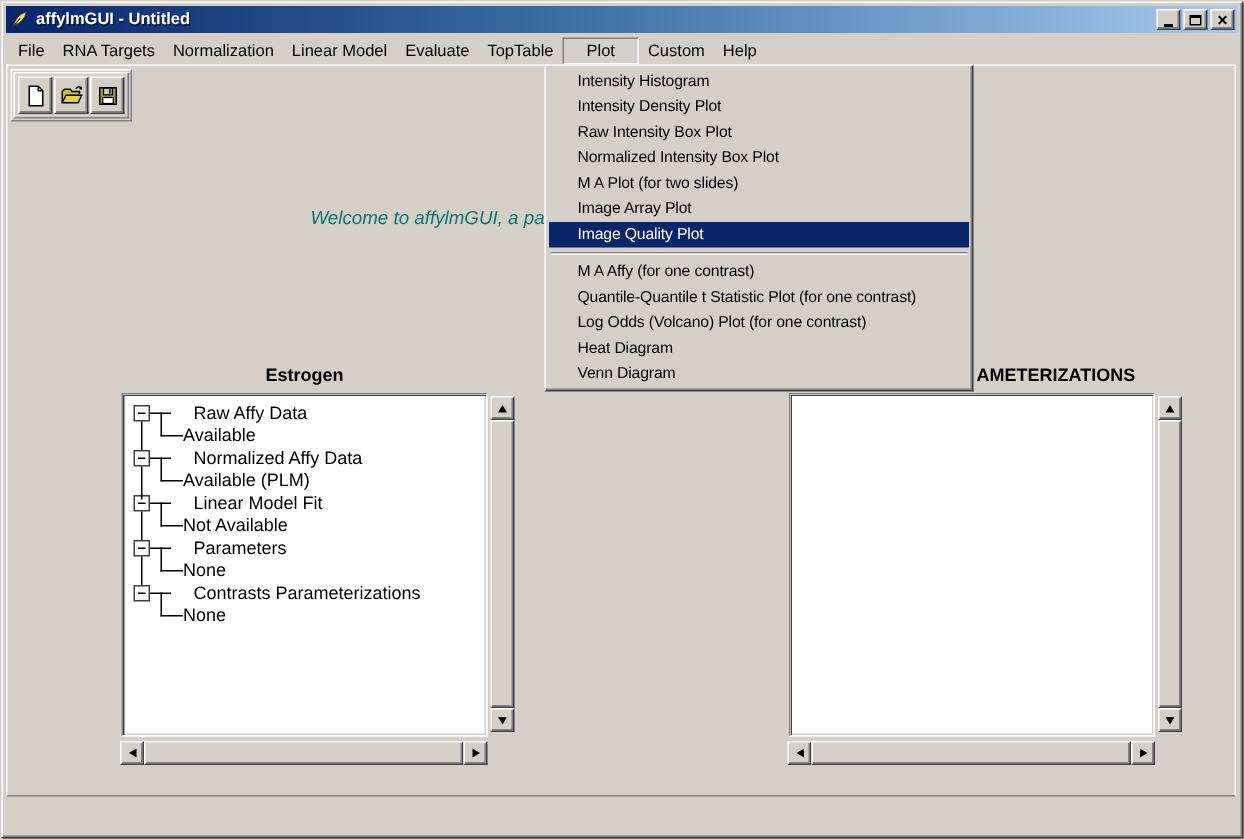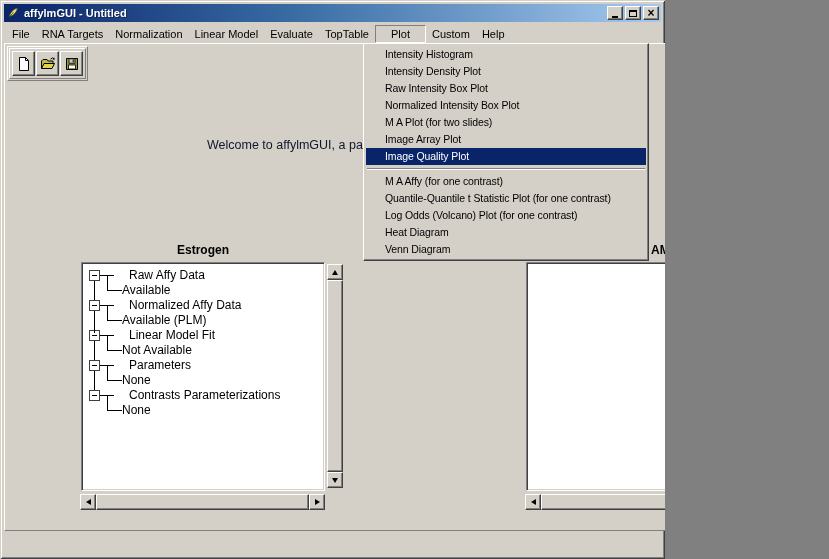--- a/index.html
+++ b/index.html
@@ -1,20 +1,20 @@
 <!DOCTYPE html>
 <html><head>
 <meta charset="utf-8">
 <style>
   * { box-sizing: border-box; }
   html,body { margin:0; padding:0; }
   body { font-family:"Liberation Sans", sans-serif; background:#808080; }
 
   .window {
-    position:relative; width:665px; height:559px; background:#d4d0c8; overflow:hidden;
+    position:relative; width:829px; height:559px; background:#d4d0c8; overflow:hidden;
     box-shadow: inset 1px 1px 0 #d4d0c8, inset -1px -1px 0 #404040,
                 inset 2px 2px 0 #ffffff, inset -2px -2px 0 #808080;
   }
 
   
   .titlebar {
     position:absolute; left:4px; top:4px; right:4px; height:18px;
     background:linear-gradient(90deg,#0a246a 0%, #3a6ea5 45%, #a6caf0 100%);
     display:flex; align-items:center; color:#ffffff;
   }
@@ -56,21 +56,21 @@
     padding:2px; display:flex; gap:1px; background:#d4d0c8;
   }
   .tool-btn {
     width:23px; height:25px; background:#d4d0c8;
     border:1px solid; border-color:#ffffff #404040 #404040 #ffffff;
     box-shadow: inset -1px -1px 0 #808080, inset 1px 1px 0 #d4d0c8;
     display:flex; align-items:center; justify-content:center;
   }
   .tool-btn svg { width:16px; height:16px; }
 
-  .welcome { position:absolute; left:202px; top:94px; font-size:12.5px; color:#0f172a; white-space:nowrap; }
+  .welcome { position:absolute; left:202px; top:94px; font-size:12.5px; color:#0f766e; white-space:nowrap;font-style:italic; }
 
   
   .menu-pop {
     position:absolute; left:363px; top:43px; width:286px; z-index:10;
     background:#d4d0c8; padding:2px;
     border:1px solid; border-color:#ffffff #404040 #404040 #ffffff;
     box-shadow: inset -1px -1px 0 #808080, inset 1px 1px 0 #d4d0c8;
   }
   .mp-item {
     height:17px; line-height:17px; padding-left:19px; font-size:10.5px;

